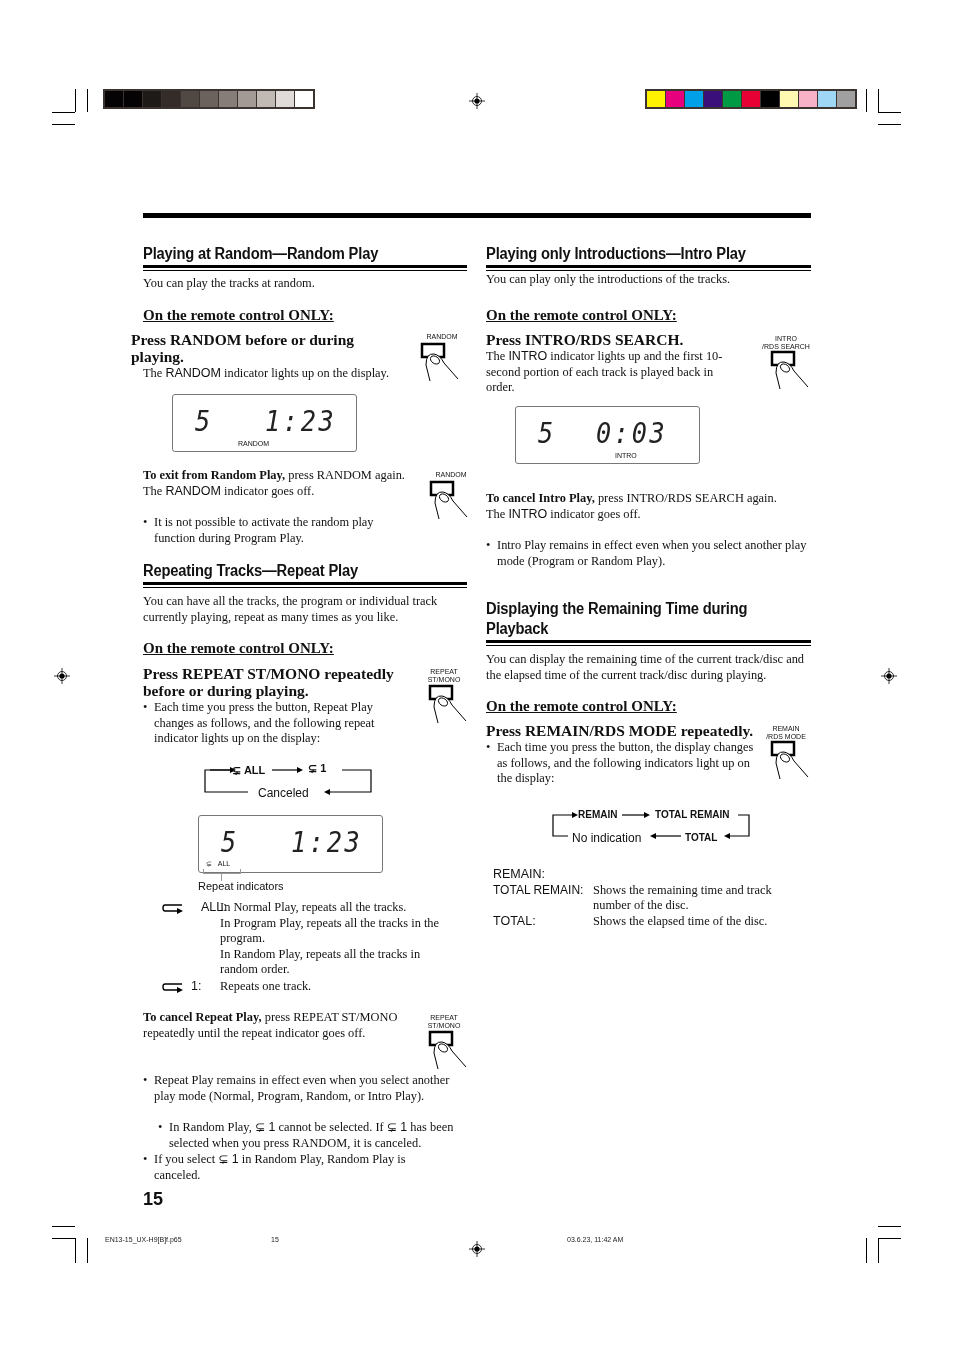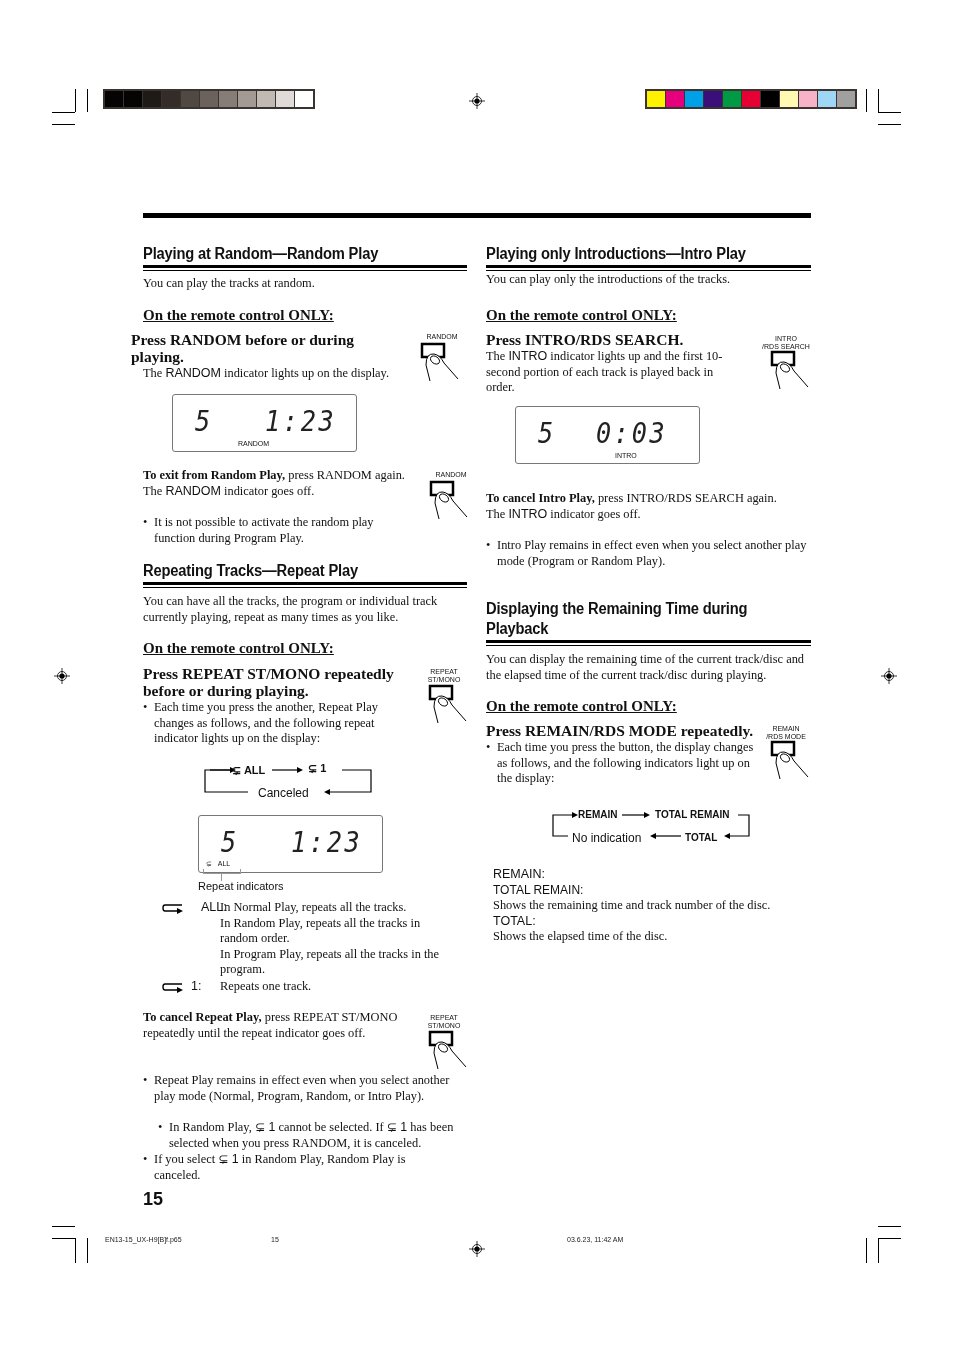--- a/index.html
+++ b/index.html
@@ -26,21 +26,21 @@
   .lcd { position:absolute; border:1px solid #777; border-radius:3px; }
   .seg { position:absolute; font-family:"DejaVu Sans Mono", monospace; font-style:italic; font-size:28px;
          font-weight:200; color:#222; letter-spacing:3px; transform:scaleX(0.9); transform-origin:left; }
   .lcdlbl { position:absolute; font-family:"Liberation Sans", sans-serif; font-size:7px; color:#111; }
   .btnicon { position:absolute; width:52px; height:58px; }
   .btnlbl { position:absolute; left:0; width:48px; text-align:center; font-family:"Liberation Sans", sans-serif;
             font-size:7px; line-height:8px; }
   .small-sans { font-family:"Liberation Sans", sans-serif; }
   .flow { position:absolute; font-family:"Liberation Sans", sans-serif; font-size:11px; }
   .tbl { position:absolute; font-size:12.4px; line-height:15.6px; }
-  .tbl .row { display:flex;flex-direction:column; }
+  .tbl .row { display:flex; }
   .tbl .k { width:100px; flex:none; }
   .footer { position:absolute; font-family:"Liberation Sans", sans-serif; font-size:7px; color:#222; }
   .pagenum { position:absolute; font-family:"Liberation Sans", sans-serif; font-weight:bold; font-size:18px; }
 </style>
 </head>
 <body>
 
 <div>
   <div class="crop-v" style="left:75px;top:89px;height:23px;"></div>
   <div class="crop-h" style="left:52px;top:112px;width:23px;"></div>
@@ -133,21 +133,21 @@
 
   <div class="btnicon" style="left:420px;top:666px;">
     <div class="btnlbl" style="top:2px;"><span>REPEAT</span><br><span>ST/MONO</span></div>
     <svg width="52" height="50" style="position:absolute;top:17px;left:6px" viewBox="0 0 52 50">
       <rect x="4" y="3" width="22" height="13" fill="none" stroke="#000" stroke-width="2.5"></rect>
       <path d="M12 40 L8 24 Q8 12 16 13 Q22 14 26 22 L40 38" fill="#fff" stroke="#000" stroke-width="1"></path>
       <ellipse cx="17" cy="19" rx="5" ry="3.5" fill="none" stroke="#000" stroke-width="0.9" transform="rotate(35 17 19)"></ellipse>
     </svg>
   </div>
 
-  <p class="bul" style="left:143px;top:700px;width:250px;">Each time you press the another, Repeat Play changes as follows, and the following repeat indicator lights up on the display:</p>
+  <p class="bul" style="left:143px;top:700px;width:250px;">Each time you press the button, Repeat Play changes as follows, and the following repeat indicator lights up on the display:</p>
 
   <div>
     <svg class="abs" style="left:200px;top:762px;" width="175" height="36" viewBox="0 0 175 36">
       <polyline points="30,8 5,8 5,30 48,30" fill="none" stroke="#000" stroke-width="1.2"></polyline>
       <polyline points="10,8 30,8" stroke="#000" stroke-width="1.2"></polyline>
       <polygon points="30,5 36,8 30,11" fill="#000"></polygon>
       <line x1="72" y1="8" x2="97" y2="8" stroke="#000" stroke-width="1.2"></line>
       <polygon points="97,5 103,8 97,11" fill="#000"></polygon>
       <polyline points="142,8 171,8 171,30 130,30" fill="none" stroke="#000" stroke-width="1.2"></polyline>
       <polygon points="124,30 130,27 130,33" fill="#000"></polygon>
@@ -167,22 +167,22 @@
   <span class="abs small-sans" style="left:198px;top:880px;font-size:11px;">Repeat indicators</span>
 
   <div>
     <svg class="abs" style="left:162px;top:903px;" width="22" height="12" viewBox="0 0 22 12">
         <path d="M20 2 H3 Q1 2 1 5 Q1 8 3 8 H16" fill="none" stroke="#000" stroke-width="1.4"></path>
         <polygon points="15,5 21,8 15,11" fill="#000"></polygon>
       </svg>
     <span class="abs small-sans" style="left:201px;top:900px;font-size:12.5px;">ALL:</span>
     <div class="abs p" style="left:220px;top:900px;width:240px;">
       <div>In Normal Play, repeats all the tracks.</div>
+      <div>In Program Play, repeats all the tracks in the program.</div>
       <div>In Random Play, repeats all the tracks in random order.</div>
-      <div>In Program Play, repeats all the tracks in the program.</div>
     </div>
     <svg class="abs" style="left:162px;top:982px;" width="22" height="12" viewBox="0 0 22 12">
         <path d="M20 2 H3 Q1 2 1 5 Q1 8 3 8 H16" fill="none" stroke="#000" stroke-width="1.4"></path>
         <polygon points="15,5 21,8 15,11" fill="#000"></polygon>
       </svg>
     <span class="abs small-sans" style="left:191px;top:979px;font-size:12.5px;">1:</span>
     <span class="abs p" style="left:220px;top:979px;">Repeats one track.</span>
   </div>
 
   <p class="p" style="left:143px;top:1010px;width:280px;"><b>To cancel Repeat Play,</b><span> press REPEAT ST/MONO repeatedly until the repeat indicator goes off.</span></p>

